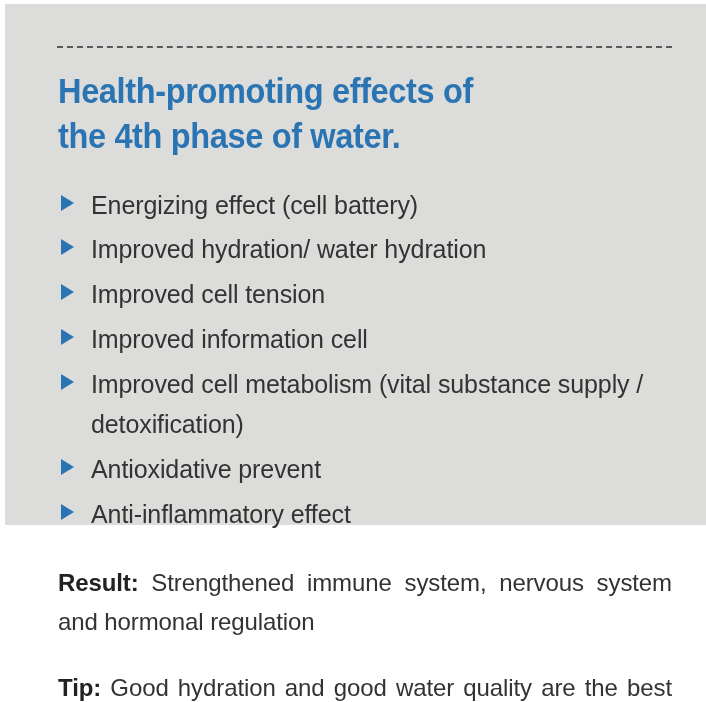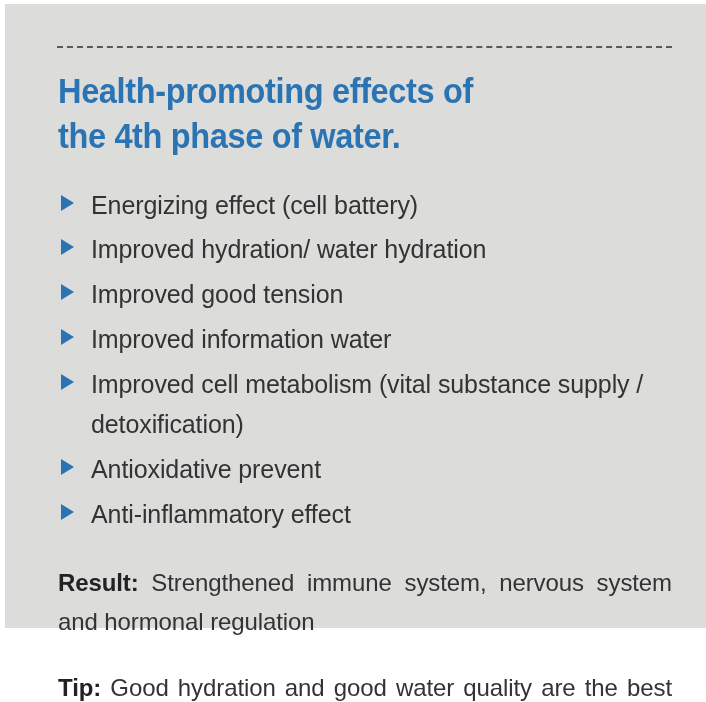--- a/index.html
+++ b/index.html
@@ -13,21 +13,21 @@
     height: 702px;
     overflow: hidden;
     font-family: "Liberation Sans", sans-serif;
     -webkit-font-smoothing: antialiased;
   }
 
   
   #page {
     position: relative;
     width: 706px;
-    height: 628px;
+    height: 525px;
     background: #ffffff;
   }
   #panel {
     position: absolute;
     left: 5px;
     top: 4px;
     right: 0;
     bottom: 0;
     background: #dcdcda;
   }
@@ -122,25 +122,25 @@
         <li class="bullet-item">
           <span class="bullet-marker"></span>
           <span>Energizing effect (cell battery)</span>
         </li>
         <li class="bullet-item">
           <span class="bullet-marker"></span>
           <span>Improved hydration/ water hydration</span>
         </li>
         <li class="bullet-item">
           <span class="bullet-marker"></span>
-          <span>Improved good tension</span>
+          <span>Improved cell tension</span>
         </li>
         <li class="bullet-item">
           <span class="bullet-marker"></span>
-          <span>Improved information water</span>
+          <span>Improved information cell</span>
         </li>
         <li class="bullet-item">
           <span class="bullet-marker"></span>
           <span>Improved cell metabolism (vital substance supply / detoxification)</span>
         </li>
         <li class="bullet-item">
           <span class="bullet-marker"></span>
           <span>Antioxidative prevent</span>
         </li>
         <li class="bullet-item">

